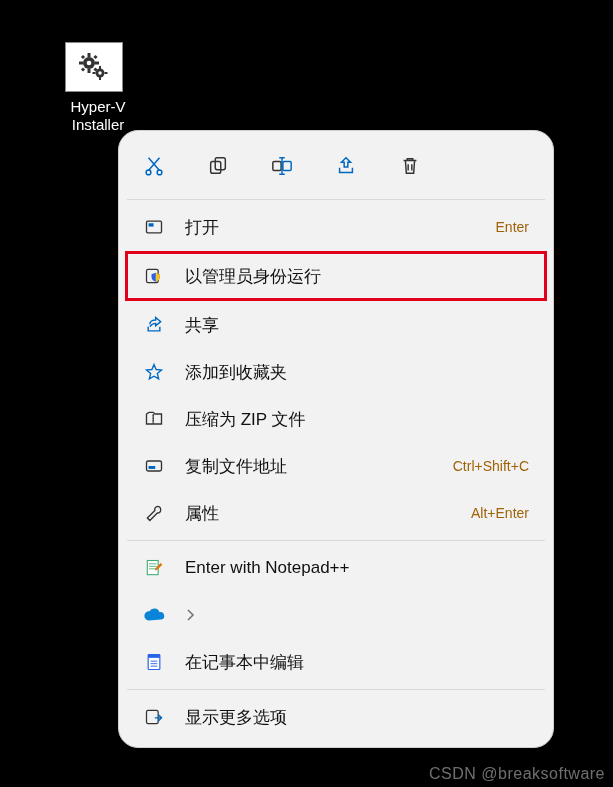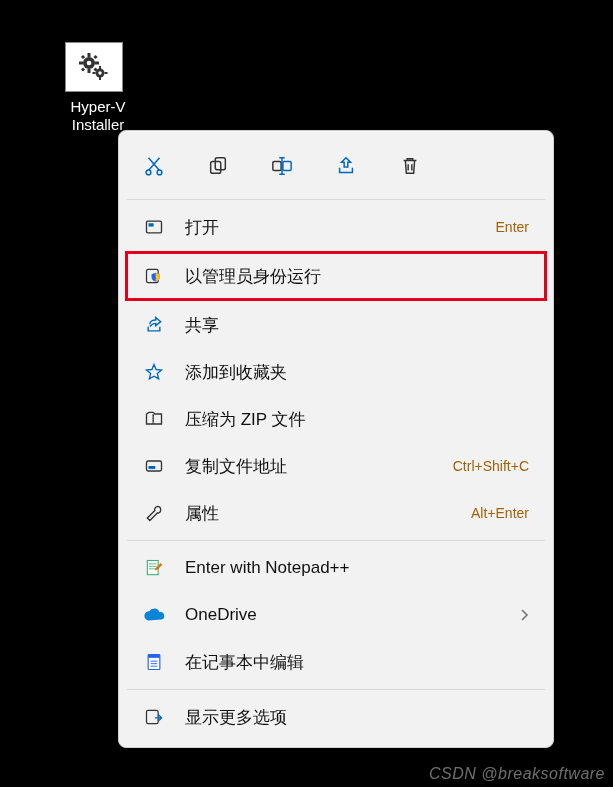--- a/index.html
+++ b/index.html
@@ -41,21 +41,21 @@
     }
 
     
     .context-menu {
       position: absolute;
       top: 130px;
       left: 118px;
       width: 436px;
       background: #f2f2f2;
       border: 1px solid #cfcfcf;
-      border-radius: 8px;
+      border-radius: 20px;
       box-shadow: 0 10px 32px rgba(0,0,0,0.35);
       padding: 6px 0 6px 0;
     }
 
     .toolbar {
       display: flex;
       gap: 18px;
       padding: 8px 12px 8px 12px;
     }
     .tool-btn {
@@ -113,21 +113,20 @@
       color: #777;
       font-size: 14px;
     }
 
     .watermark {
       position: absolute;
       right: 8px;
       bottom: 4px;
       color: rgba(200,200,200,0.55);
       font-size: 16px;
-      font-style: italic;
       letter-spacing: 0.5px;
     }
 
     
     svg { display: block; }
   </style>
 </head>
 <body>
 
 <div class="desktop-icon">
@@ -277,21 +276,20 @@
     </span>
     <span class="mi-label">Enter with Notepad++</span>
   </div>
 
   <div class="menu-item">
     <span class="mi-icon">
       <svg width="22" height="16" viewBox="0 0 24 16">
           <path d="M6 14a5 5 0 0 1 1-10 6 6 0 0 1 11 1 4 4 0 0 1 2 8z" fill="#0a84d8"></path>
         </svg>
     </span>
-    <span class="mi-label">OneDrive</span>
     <span class="mi-chevron">
       <svg width="10" height="12" viewBox="0 0 10 12">
           <path d="M3 1l5 5-5 5" fill="none" stroke="#777" stroke-width="1.6"></path>
         </svg>
     </span>
   </div>
 
   <div class="menu-item">
     <span class="mi-icon">
       <svg width="20" height="20" viewBox="0 0 24 24">

